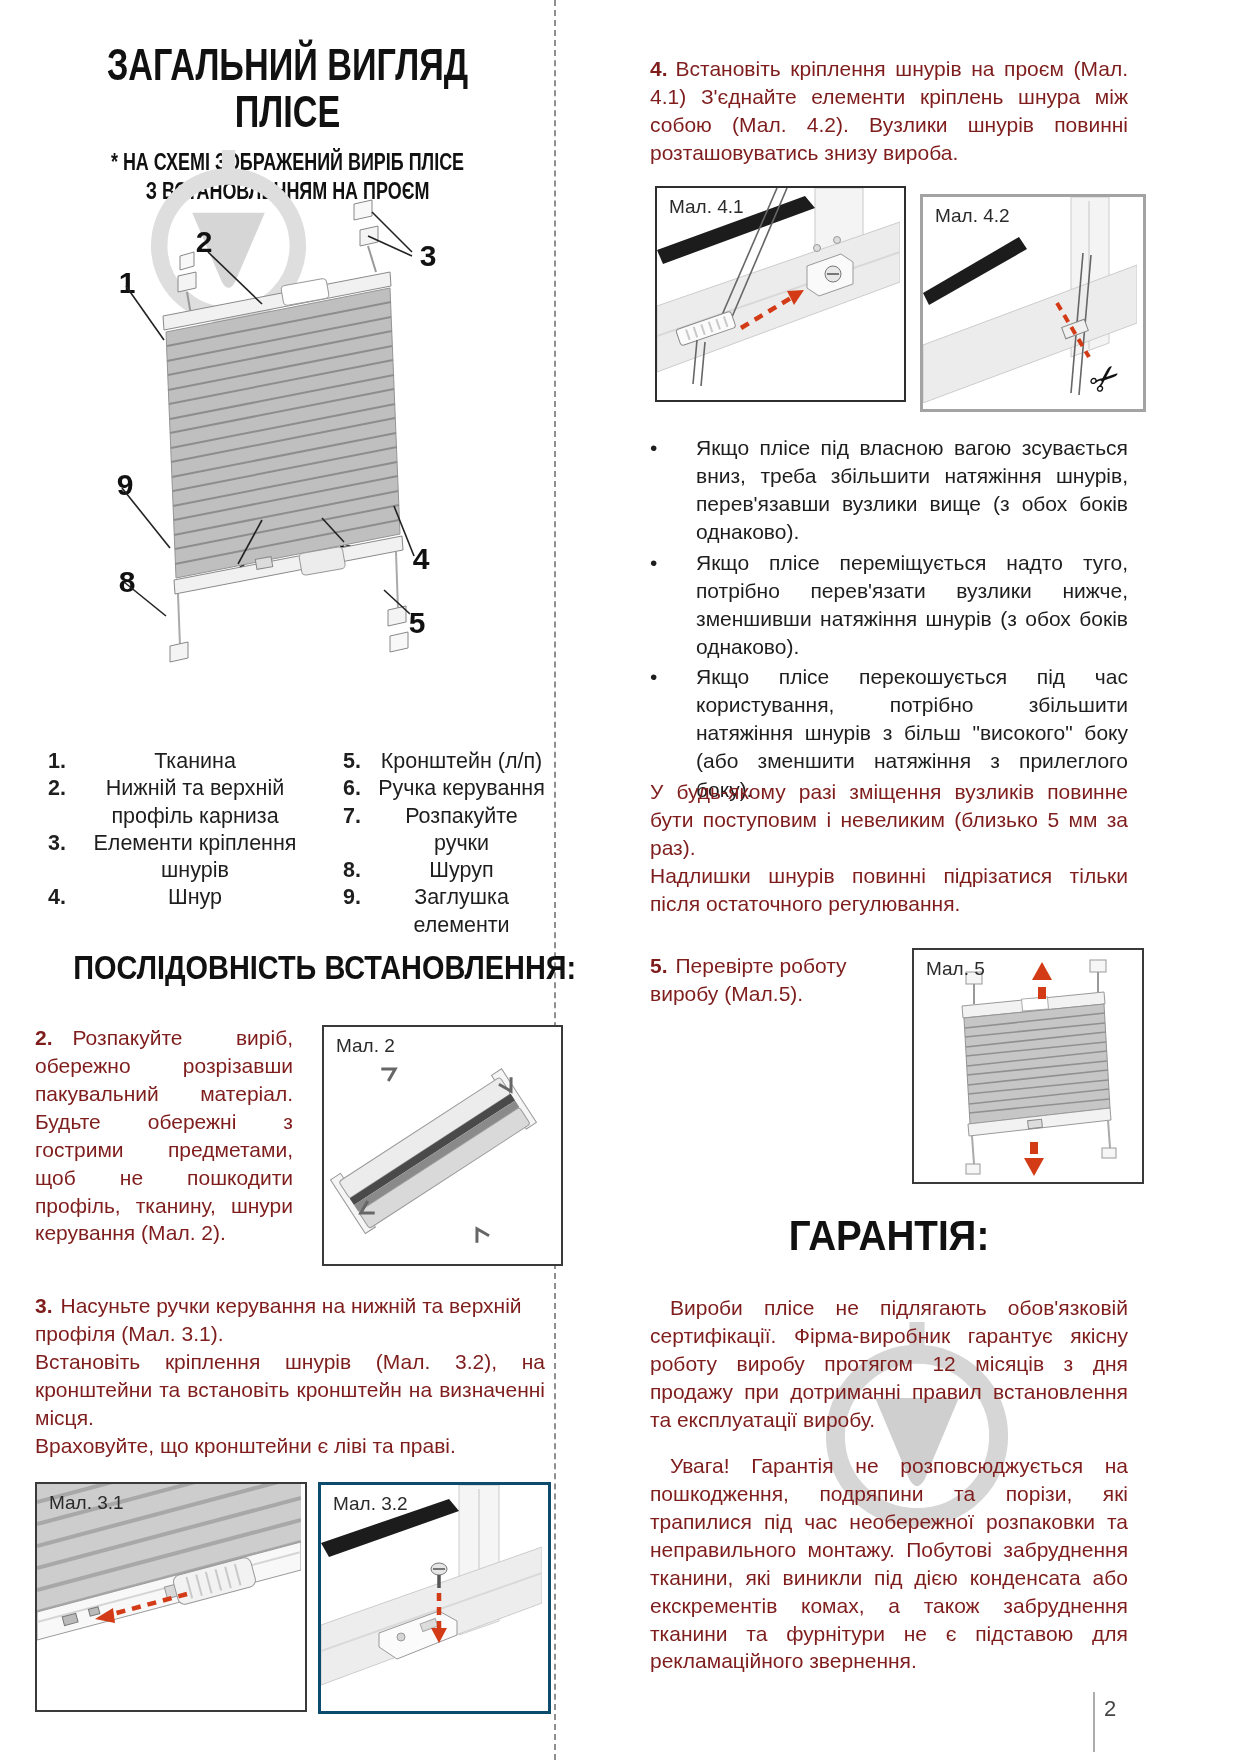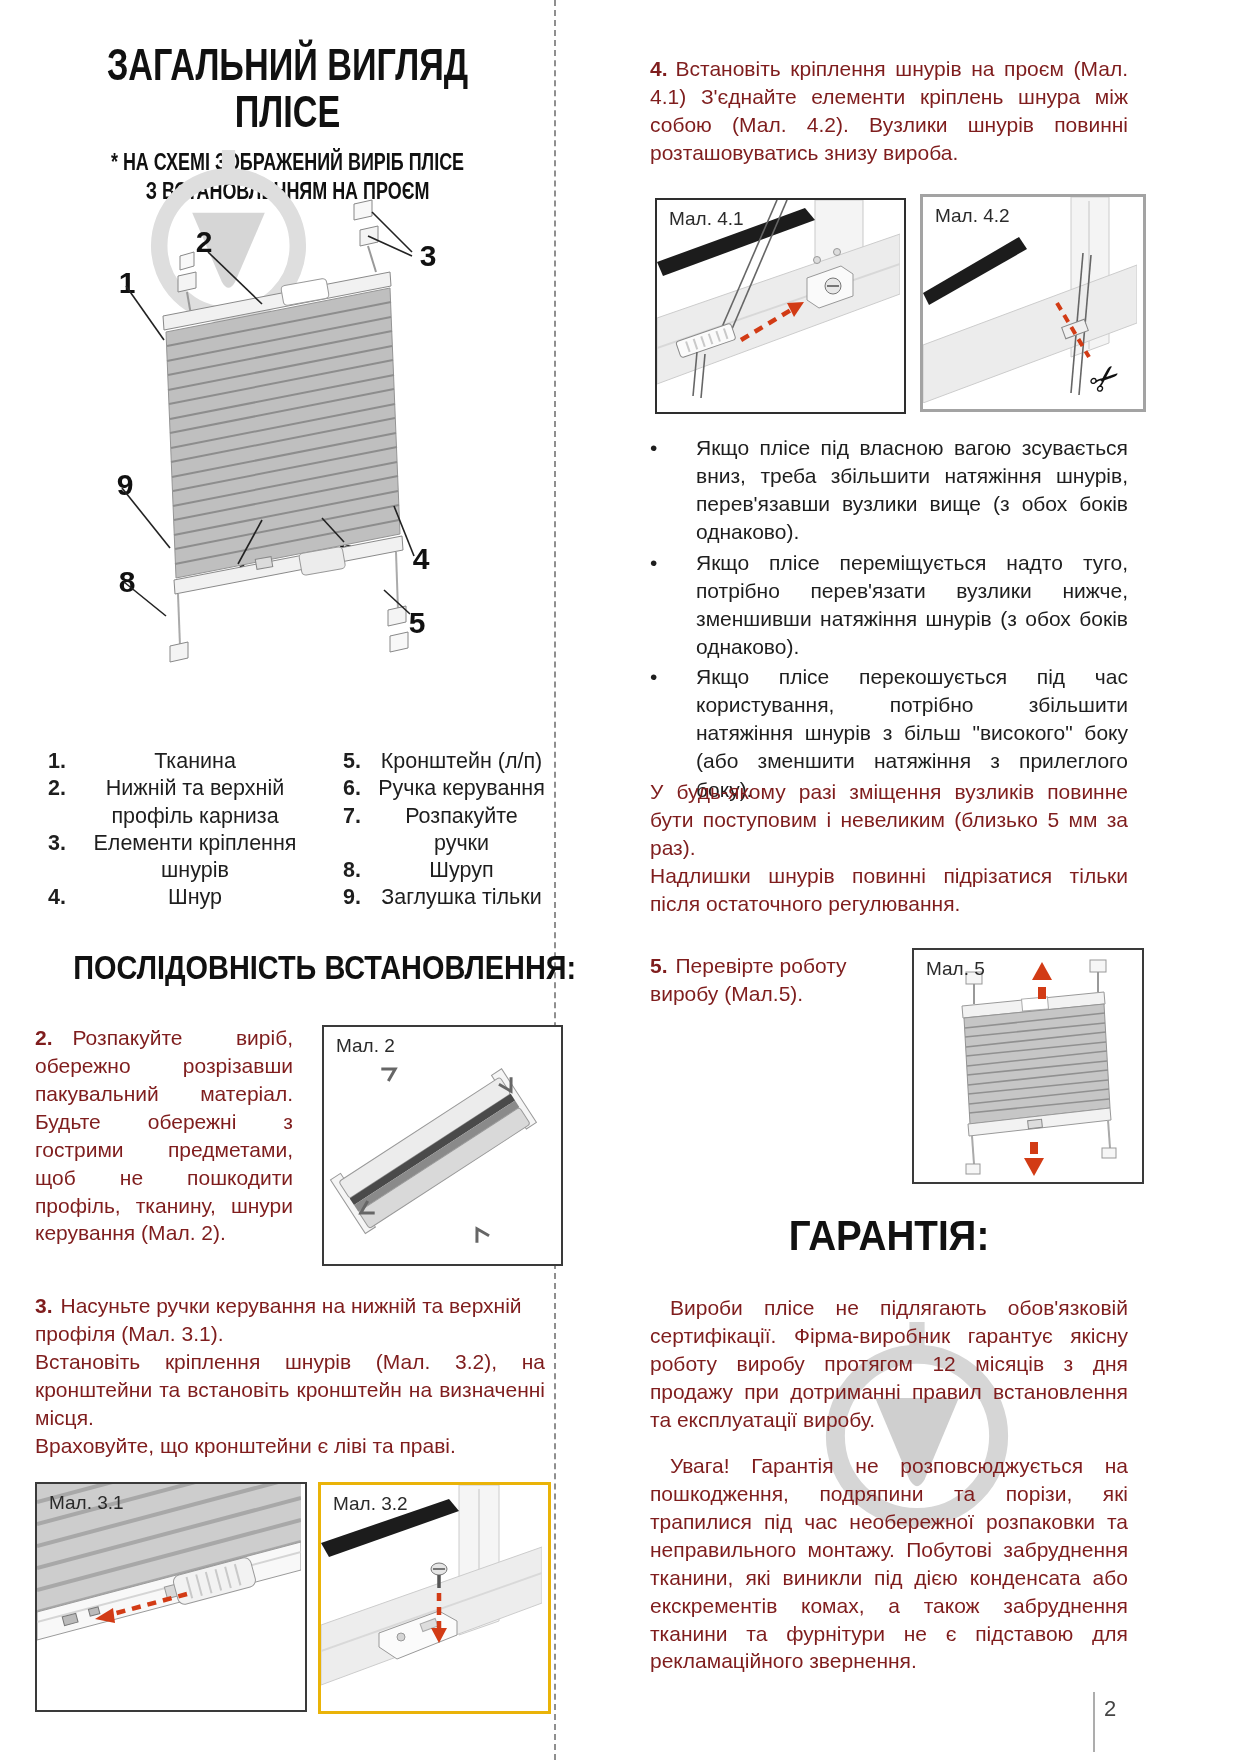--- a/index.html
+++ b/index.html
@@ -148,21 +148,21 @@
     <div class="legend-row">
         <b>7.</b>
         <span>Розпакуйте ручки</span>
       </div>
     <div class="legend-row">
         <b>8.</b>
         <span>Шуруп</span>
       </div>
     <div class="legend-row">
         <b>9.</b>
-        <span>Заглушка тільки</span>
+        <span>Заглушка елементи</span>
       </div>
   </div>
 
   <div class="abs big-head" style="left:35px;top:948px;width:510px;font-size:34px;transform:scaleX(0.85);">ПОСЛІДОВНІСТЬ ВСТАНОВЛЕННЯ:</div>
 
   <div class="abs txt just" style="left:35px;top:1024px;width:258px;">
     <b class="num-wide">2.</b><span>Розпакуйте виріб, обережно розрізавши пакувальний матеріал. Будьте обережні з гострими предметами, щоб не пошкодити профіль, тканину, шнури керування (Мал. 2).</span>
   </div>
 
   <div class="fig-box" style="left:322px;top:1025px;width:223px;height:237px;border:2px solid #3a3a3a;padding-left:14px;">
@@ -222,21 +222,21 @@
             <line x1="182" y1="88" x2="182" y2="110"></line>
           <line x1="192" y1="88" x2="192" y2="110"></line>
             <line x1="202" y1="88" x2="202" y2="110"></line>
         </g>
       </g>
       <line x1="150" y1="110" x2="76" y2="130" stroke="#d23b15" stroke-width="4.5" stroke-dasharray="9 7"></line>
       <polygon points="58,135 76,124 78,139" fill="#d23b15"></polygon>
     </svg>
   </div>
 
-  <div class="fig-box" style="left:318px;top:1482px;width:227px;height:226px;border:3px solid #eab308;">
+  <div class="fig-box" style="left:318px;top:1482px;width:227px;height:226px;border:3px solid #0c4a6e;">
     <span class="fig-label">Мал. 3.2</span>
     <svg width="221" height="220" viewBox="0 0 221 220" style="position:absolute;left:0;top:0;">
       <polygon points="138,0 178,0 178,136 138,150" fill="#f5f5f5" stroke="#ccc"></polygon>
       <line x1="158" y1="4" x2="158" y2="142" stroke="#ddd" stroke-width="2"></line>
       <polygon points="0,58 128,14 138,26 8,72" fill="#1c1c1c"></polygon>
       <polygon points="0,140 221,62 221,118 0,200" fill="#ededed" stroke="#ccc"></polygon>
       <line x1="0" y1="166" x2="221" y2="88" stroke="#d9d9d9" stroke-width="2"></line>
       <polygon points="58,148 118,126 136,136 136,150 76,174 58,162" fill="#fbfbfb" stroke="#999"></polygon>
       <circle cx="80" cy="152" r="4" fill="#d5d5d5" stroke="#999"></circle>
       <rect x="100" y="136" width="16" height="8" transform="rotate(-20 108 140)" fill="#ddd" stroke="#aaa"></rect>
@@ -245,21 +245,21 @@
       <line x1="118" y1="90" x2="118" y2="103" stroke="#555" stroke-width="3.5"></line>
       <line x1="118" y1="108" x2="118" y2="144" stroke="#d23b15" stroke-width="4.5" stroke-dasharray="8 6"></line>
       <polygon points="118,158 110,143 126,143" fill="#d23b15"></polygon>
     </svg>
   </div>
 
   <div class="abs txt just" style="left:650px;top:55px;width:478px;">
     <b class="num">4.</b><span>Встановіть кріплення шнурів на проєм (Мал. 4.1) З'єднайте елементи кріплень шнура між собою (Мал. 4.2). Вузлики шнурів повинні розташовуватись знизу вироба.</span>
   </div>
 
-  <div class="fig-box" style="left:655px;top:198px;width:247px;height:212px;border:2px solid #2e2e2e;">
+  <div class="fig-box" style="left:655px;top:186px;width:247px;height:212px;border:2px solid #2e2e2e;">
     <span class="fig-label">Мал. 4.1</span>
     <svg width="243" height="208" viewBox="0 0 243 208" style="position:absolute;left:0;top:0;">
       <polygon points="158,0 206,0 206,50 158,68" fill="#f4f4f4" stroke="#c9c9c9"></polygon>
       <polygon points="0,62 148,8 158,20 6,76" fill="#1c1c1c"></polygon>
       <polygon points="0,118 243,34 243,94 0,184" fill="#ececec" stroke="#ccc"></polygon>
       <line x1="0" y1="148" x2="243" y2="64" stroke="#d8d8d8" stroke-width="2"></line>
       <line x1="120" y1="0" x2="62" y2="134" stroke="#666" stroke-width="1.6"></line>
       <line x1="130" y1="0" x2="72" y2="136" stroke="#666" stroke-width="1.6"></line>
       <g transform="rotate(-19 55 140)">
         <rect x="20" y="130" width="58" height="17" rx="3" fill="#fbfbfb" stroke="#8a8a8a"></rect>

